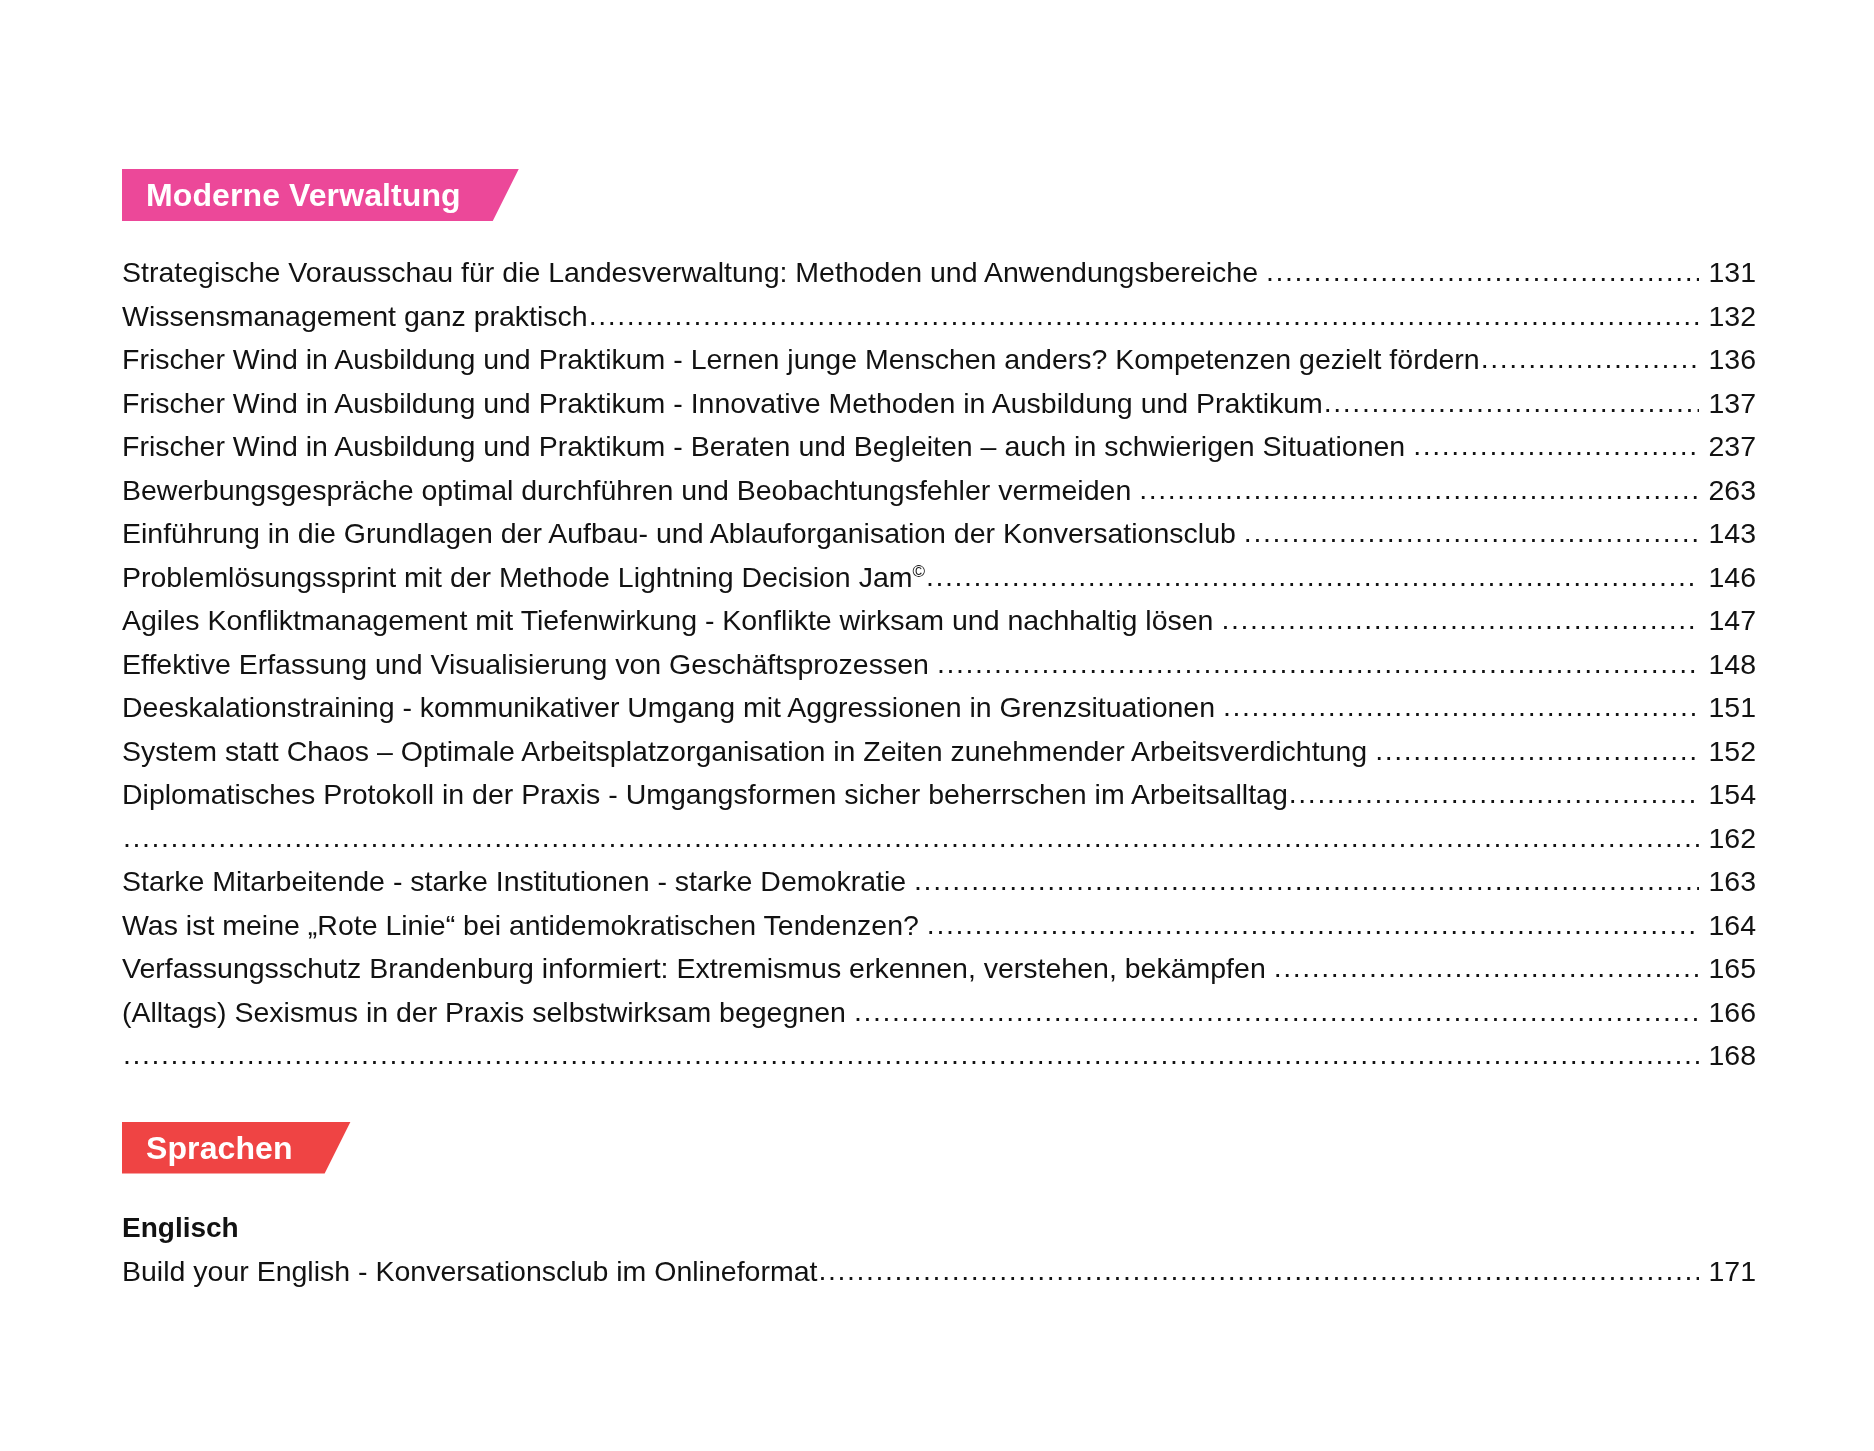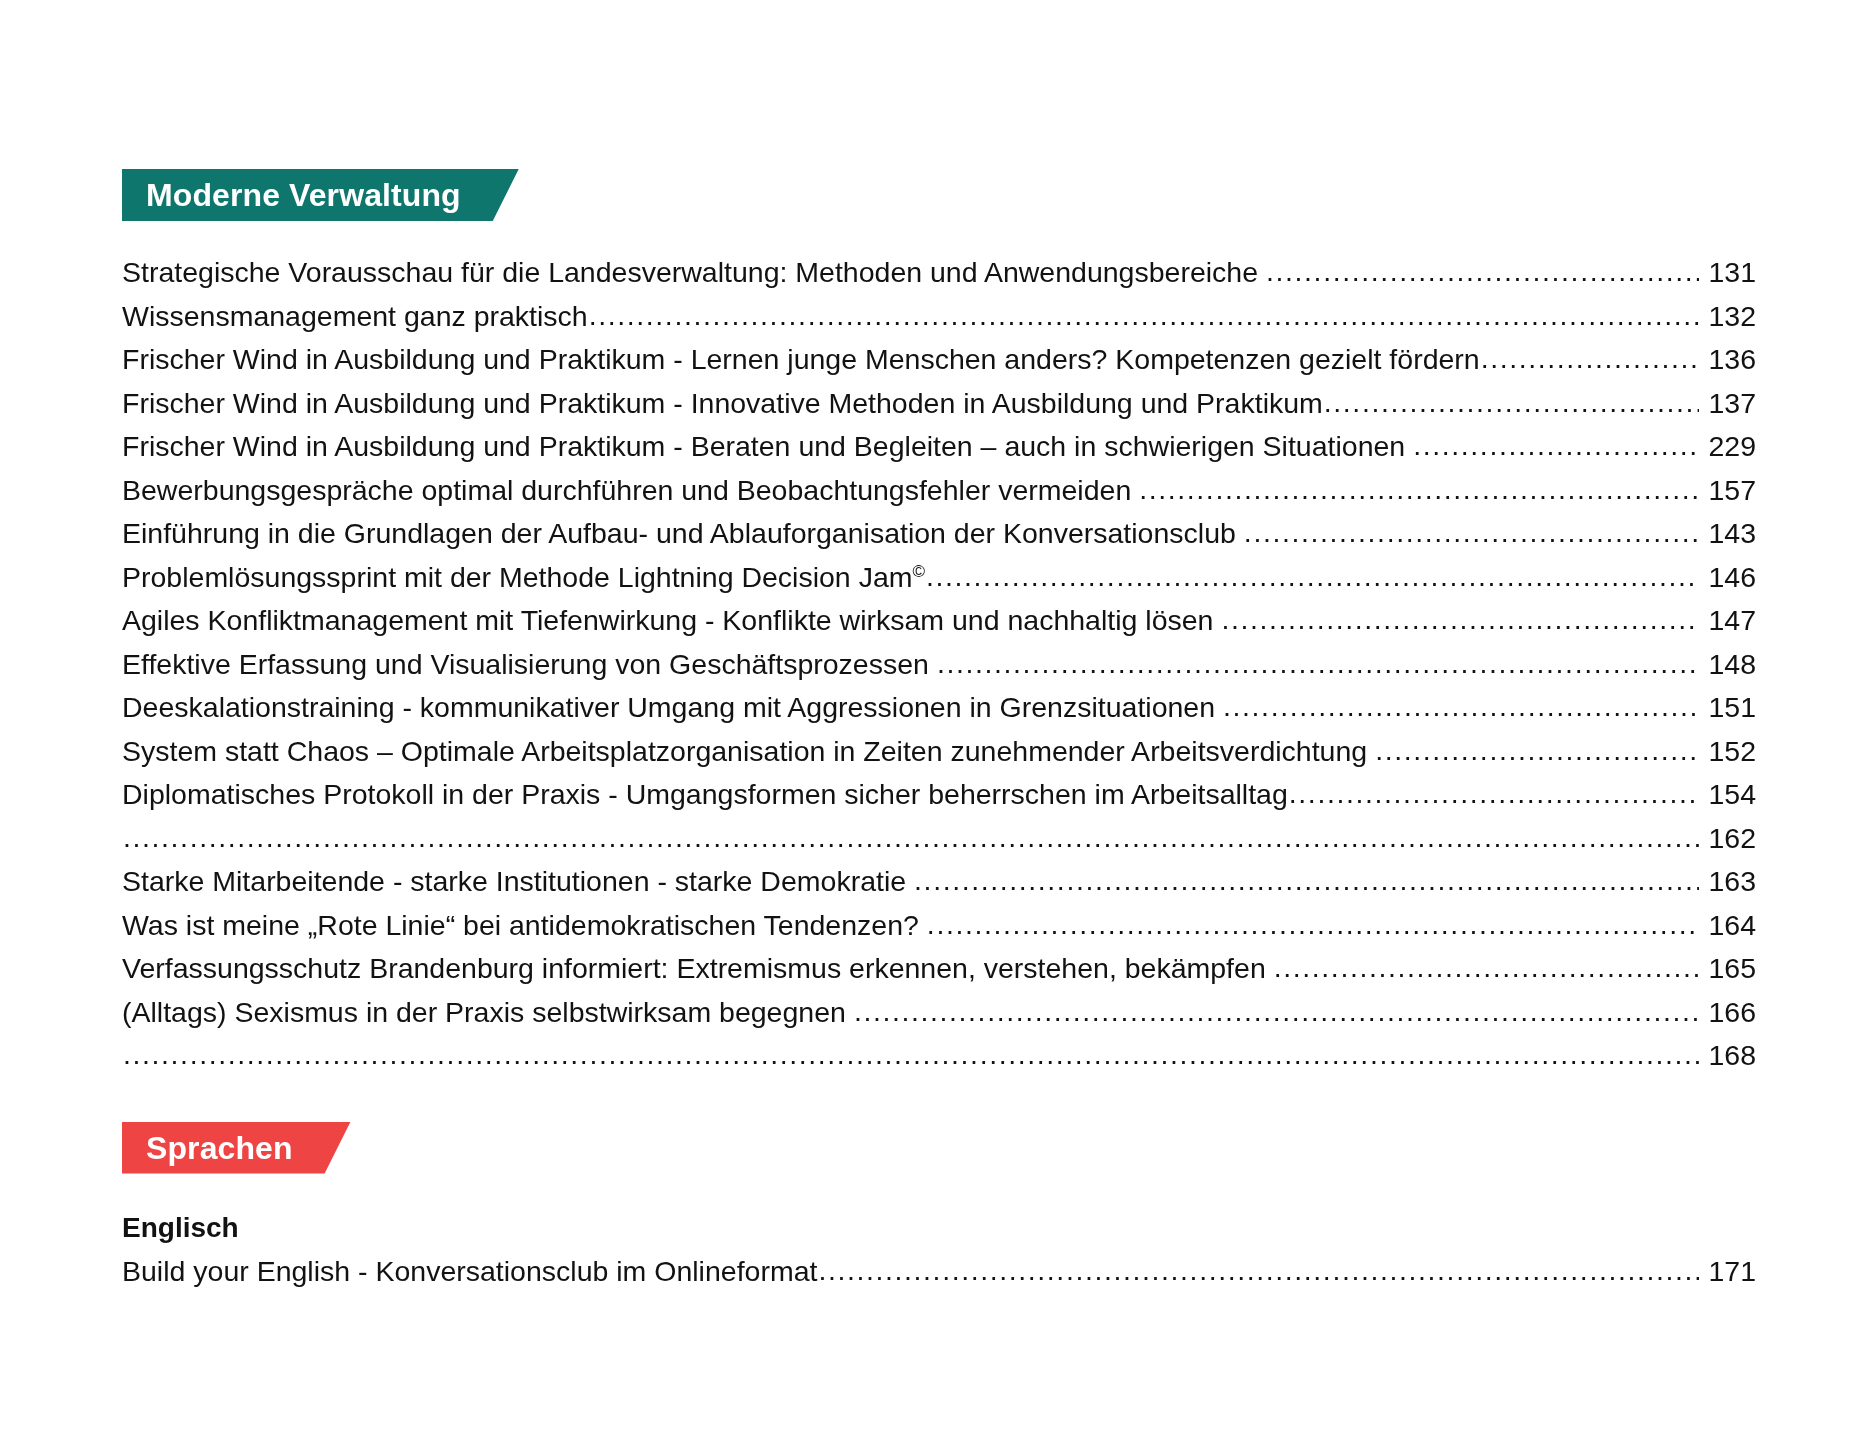--- a/index.html
+++ b/index.html
@@ -38,21 +38,21 @@
     box-sizing: border-box;
     line-height: 52px;
     color: #ffffff;
     font-weight: bold;
     font-size: 32px;
     letter-spacing: 0.1px;
     white-space: nowrap;
     -webkit-clip-path: polygon(0 0, 100% 0, calc(100% - 26px) 100%, 0 100%);
     clip-path: polygon(0 0, 100% 0, calc(100% - 26px) 100%, 0 100%);
   }
-  .banner-blue   { background: #0f766e; }
+  .banner-blue   { background: #ec4899; }
   .banner-purple { background: #ef4444; }
 
   .banner-wrap-blue   { margin: 0 0 30px 0; }
   .banner-wrap-purple { margin: 44px 0 34px 0; }
 
   
   .toc {
     list-style: none;
     margin: 0;
     padding: 0;
@@ -128,26 +128,26 @@
           <span class="toc-page">136</span>
         </li>
         <li class="toc-row">
           <span class="toc-title">Frischer Wind in Ausbildung und Praktikum - Innovative Methoden in Ausbildung und Praktikum</span>
           <span class="toc-leader">................................................................................................................................................................................................................................................................................................................................................................................................................</span>
           <span class="toc-page">137</span>
         </li>
         <li class="toc-row">
           <span class="toc-title gap-before-leader">Frischer Wind in Ausbildung und Praktikum - Beraten und Begleiten – auch in schwierigen Situationen</span>
           <span class="toc-leader">................................................................................................................................................................................................................................................................................................................................................................................................................</span>
-          <span class="toc-page">229</span>
+          <span class="toc-page">237</span>
         </li>
         <li class="toc-row">
           <span class="toc-title gap-before-leader">Bewerbungsgespräche optimal durchführen und Beobachtungsfehler vermeiden</span>
           <span class="toc-leader">................................................................................................................................................................................................................................................................................................................................................................................................................</span>
-          <span class="toc-page">157</span>
+          <span class="toc-page">263</span>
         </li>
         <li class="toc-row">
           <span class="toc-title gap-before-leader">Einführung in die Grundlagen der Aufbau- und Ablauforganisation der Konversationsclub</span>
           <span class="toc-leader">................................................................................................................................................................................................................................................................................................................................................................................................................</span>
           <span class="toc-page">143</span>
         </li>
         <li class="toc-row">
           <span class="toc-title">Problemlösungssprint mit der Methode Lightning Decision Jam<span class="sup">©</span></span>
           <span class="toc-leader">................................................................................................................................................................................................................................................................................................................................................................................................................</span>
           <span class="toc-page">146</span>

